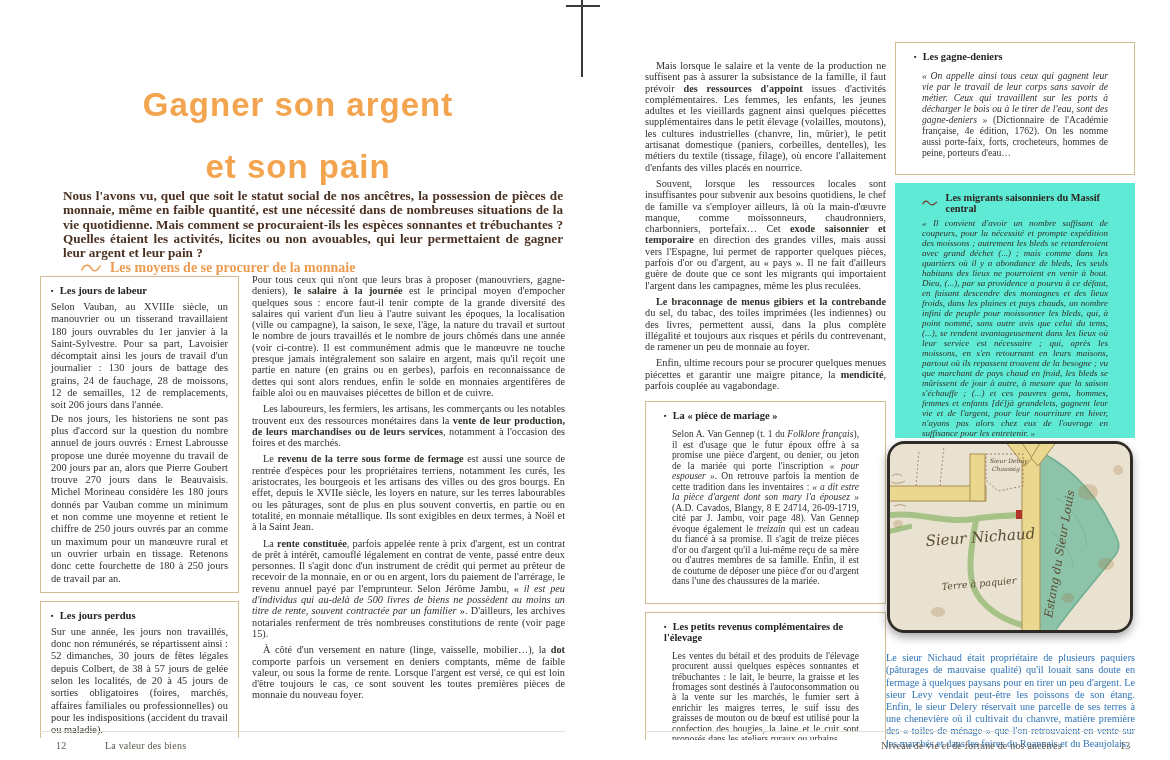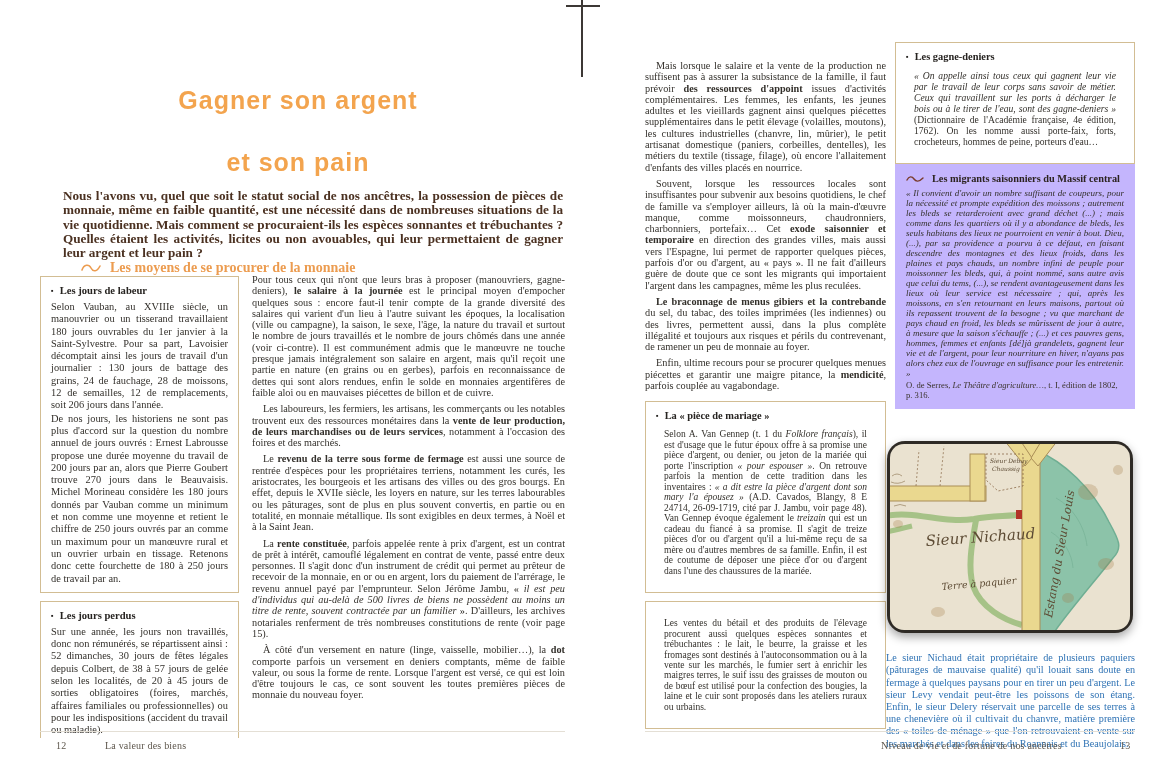--- a/index.html
+++ b/index.html
@@ -3,50 +3,50 @@
 <meta charset="utf-8">
 <style>
   html,body{margin:0;padding:0;background:#ffffff;}
   .spread{position:relative;width:1170px;height:760px;background:#fff;overflow:hidden;
           font-family:"Liberation Serif",serif;color:#33302b;}
   
   .crop-v{position:absolute;left:581px;top:0;width:2px;height:77px;background:#3c3835;}
   .crop-h{position:absolute;left:566px;top:5px;width:34px;height:2px;background:#3c3835;}
   
   .title{position:absolute;left:63px;top:52px;width:470px;text-align:center;
-         font-family:"Liberation Sans",sans-serif;font-weight:700;font-size:25px;
+         font-family:"Liberation Sans",sans-serif;font-weight:700;font-size:33px;
          line-height:62px;color:#f3a44e;letter-spacing:1px;}
   .intro{position:absolute;left:63px;top:176px;width:500px;font-weight:700;
          font-size:13.2px;line-height:14.3px;color:#4b3121;text-align:justify;}
   .secthead{position:absolute;left:80px;top:260px;display:flex;align-items:center;gap:8px;}
   .secthead .squig{flex:0 0 auto;display:block;}
   .secthead span{font-weight:700;font-size:14px;color:#ec9c50;}
   .sidebar{position:absolute;left:40px;top:276px;width:199px;height:462px;overflow:hidden;}
   .sidebox{border:1px solid #d2bd93;background:#fff;padding:8px 10px 7px;box-sizing:border-box;}
   .sidebox + .sidebox{margin-top:8px;}
   .sidebox h4{margin:0 0 5px;font-size:10.6px;color:#262320;}
   .bullet{font-size:7.5px;margin-right:6px;position:relative;top:-1px;}
   .sidebox p{margin:0;font-size:10.4px;line-height:12.3px;text-align:justify;color:#33302b;}
   .sidebox p + p{margin-top:1px;}
   .colmain{position:absolute;left:252px;top:274px;width:313px;height:448px;overflow:hidden;}
   .colmain p{margin:0 0 5px;font-size:10.25px;line-height:11.3px;text-align:justify;text-indent:11px;}
   .colmain p.first{text-indent:0;}
   .bb{font-weight:700;} .ii{font-style:italic;}
   
   .rcol1{position:absolute;left:645px;top:60px;width:241px;height:680px;overflow:hidden;}
   .rcol1 p.body{margin:0 0 5px;font-size:10.25px;line-height:11.3px;text-align:justify;text-indent:11px;}
-  .box{border:1px solid #d2bd93;background:#fff;padding:8px 10px;box-sizing:border-box;}
+  .box{border:1px solid #d2bd93;background:#fff;padding:8px 18px;box-sizing:border-box;}
   .box h4{margin:0 0 5px;font-size:10.4px;color:#262320;}
   .box .bodytext{margin:8px;font-size:9.5px;line-height:10.5px;text-align:justify;}
   .box-mariage{margin-top:10px;}
   .box-elevage{margin-top:8px;}
   .box-elevage .bodytext{line-height:10.4px;}
   .rcol2{position:absolute;left:895px;top:42px;width:240px;height:396px;overflow:hidden;}
   .box-gagne .bodytext{font-size:9.6px;line-height:11px;}
-  .tanbox{background:#c4b5fd;padding:9px 11px;box-sizing:border-box;}
+  .tanbox{margin-top:8px;background:#5eead4;padding:9px 27px;box-sizing:border-box;}
   .tanbox .thead{display:flex;align-items:center;gap:8px;margin-bottom:4px;}
   .tanbox h4{margin:0;font-size:10.3px;color:#2c2320;}
   .tanbox .bodytext{margin:0 0 3px;font-size:9.4px;line-height:10.9px;text-align:justify;}
   .tanbox .quote{font-size:9px;line-height:10px;}
   .tanbox .source{margin:3px 0 0;font-size:8.6px;line-height:9.5px;color:#3a332c;}
   .mapwrap{position:absolute;left:886px;top:440px;width:248px;height:194px;
            filter:drop-shadow(0 4px 5px rgba(0,0,0,0.35));}
   .script{font-family:"DejaVu Serif",serif;font-style:italic;fill:#5d4b34;}
   .caption{position:absolute;left:886px;top:642px;width:249px;font-size:10.2px;
            line-height:12.2px;color:#2e72b4;text-align:justify;}
@@ -109,20 +109,21 @@
       <p class="body"><span>Souvent, lorsque les ressources locales sont insuffisantes pour subvenir aux besoins quotidiens, le chef de famille va s'employer ailleurs, là où la main-d'œuvre manque, comme moissonneurs, chaudronniers, charbonniers, portefaix… Cet </span><span class="bb">exode saisonnier et temporaire</span><span> en direction des grandes villes, mais aussi vers l'Espagne, lui permet de rapporter quelques pièces, parfois d'or ou d'argent, au « pays ». Il ne fait d'ailleurs guère de doute que ce sont les migrants qui importaient l'argent dans les campagnes, même les plus reculées.</span></p>
       <p class="body"><span class="bb">Le braconnage de menus gibiers et la contrebande</span><span> du sel, du tabac, des toiles imprimées (les indiennes) ou des livres, permettent aussi, dans la plus complète illégalité et toujours aux risques et périls du contrevenant, de ramener un peu de monnaie au foyer.</span></p>
       <p class="body"><span>Enfin, ultime recours pour se procurer quelques menues piécettes et garantir une maigre pitance, la </span><span class="bb">mendicité</span><span>, parfois couplée au vagabondage.</span></p>
 
       <div class="box box-mariage">
         <h4><span class="bullet">▪</span><span>La « pièce de mariage »</span></h4>
         <p class="bodytext"><span>Selon A. Van Gennep (t. 1 du </span><span class="ii">Folklore français</span><span>), il est d'usage que le futur époux offre à sa promise une pièce d'argent, ou denier, ou jeton de la mariée qui porte l'inscription </span><span class="ii">« pour espouser »</span><span>. On retrouve parfois la mention de cette tradition dans les inventaires : </span><span class="ii">« a dit estre la pièce d'argent dont son mary l'a épousez »</span><span> (A.D. Cavados, Blangy, 8 E 24714, 26-09-1719, cité par J. Jambu, voir page 48). Van Gennep évoque également le </span><span class="ii">treizain</span><span> qui est un cadeau du fiancé à sa promise. Il s'agit de treize pièces d'or ou d'argent qu'il a lui-même reçu de sa mère ou d'autres membres de sa famille. Enfin, il est de coutume de déposer une pièce d'or ou d'argent dans l'une des chaussures de la mariée.</span></p>
       </div>
 
       <div class="box box-elevage">
+        <h4><span class="bullet">▪</span><span>Les petits revenus complémentaires de l'élevage</span></h4>
         <p class="bodytext"><span>Les ventes du bétail et des produits de l'élevage procurent aussi quelques espèces sonnantes et trébuchantes : le lait, le beurre, la graisse et les fromages sont destinés à l'autoconsommation ou à la vente sur les marchés, le fumier sert à enrichir les maigres terres, le suif issu des graisses de mouton ou de bœuf est utilisé pour la confection des bougies, la laine et le cuir sont proposés dans les ateliers ruraux ou urbains.</span></p>
       </div>
     </div>
 
     <div class="rcol2">
       <div class="box box-gagne">
         <h4><span class="bullet">▪</span><span>Les gagne-deniers</span></h4>
         <p class="bodytext"><span class="ii">« On appelle ainsi tous ceux qui gagnent leur vie par le travail de leur corps sans savoir de métier. Ceux qui travaillent sur les ports à décharger le bois ou à le tirer de l'eau, sont des gagne-deniers »</span><span> (Dictionnaire de l'Académie française, 4e édition, 1762). On les nomme aussi porte-faix, forts, crocheteurs, hommes de peine, porteurs d'eau…</span></p>
       </div>
 

